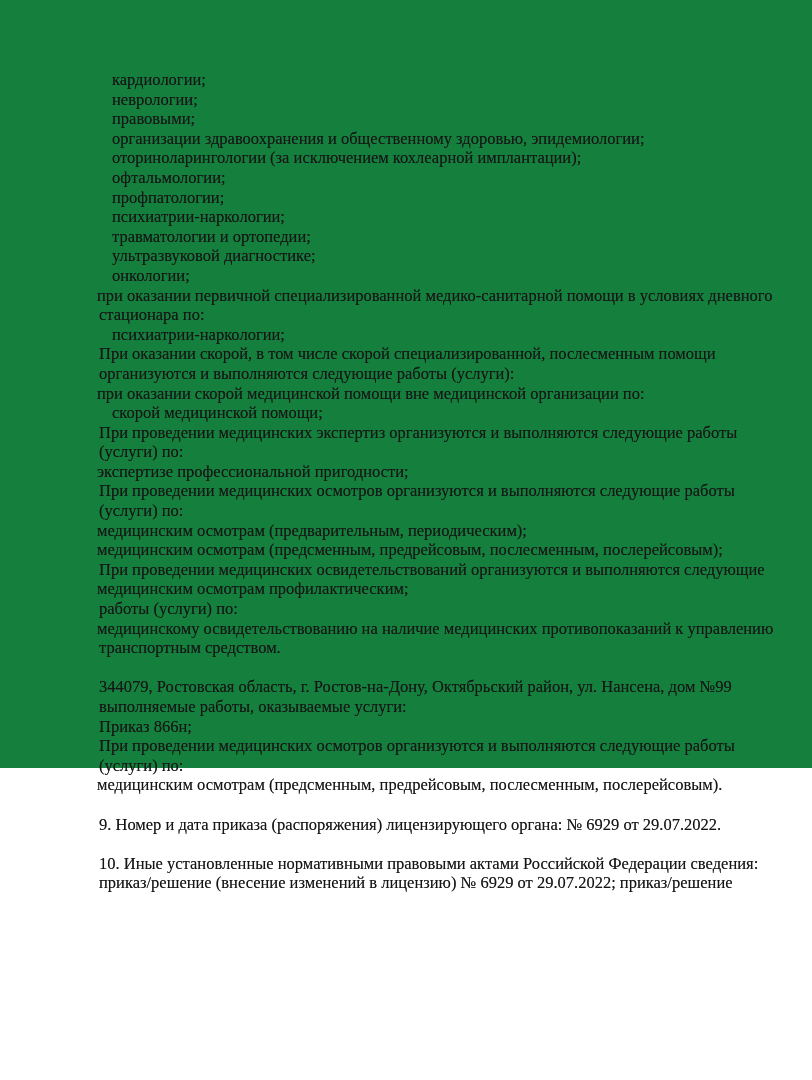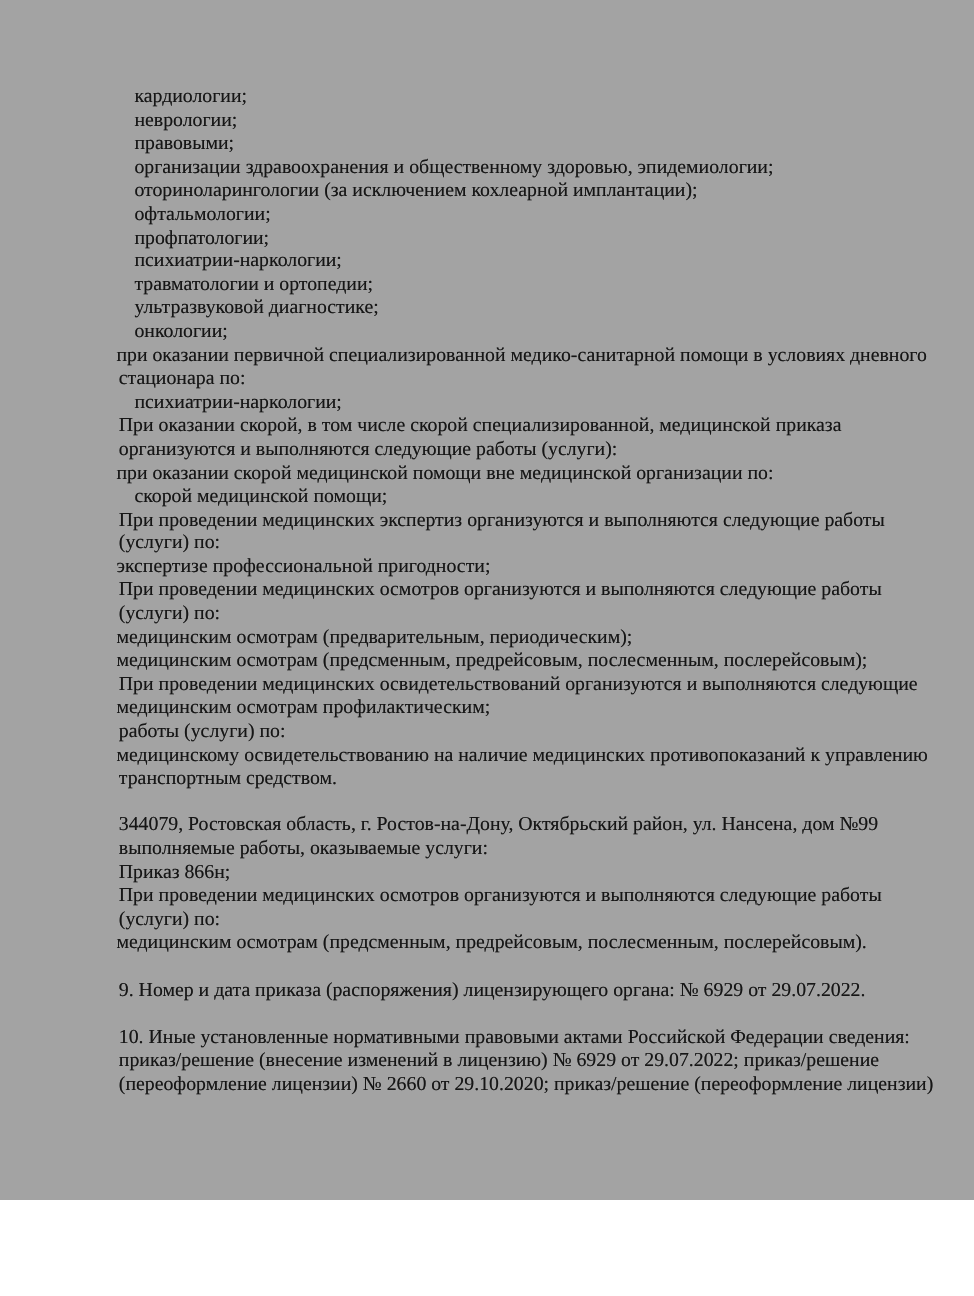--- a/index.html
+++ b/index.html
@@ -8,22 +8,22 @@
   }
   body {
     width: 812px;
     height: 1080px;
     background: #ffffff;
     overflow: hidden;
   }
   .page {
     position: relative;
     width: 812px;
-    height: 1000px;
-    background: #a3a3a3;
+    height: 768px;
+    background: #15803d;
     box-sizing: border-box;
   }
   .doc {
     box-sizing: border-box;
     padding: 70px 28px 0 95px;
     font-family: "Liberation Serif", "DejaVu Serif", serif;
     font-size: 16.5px;
     line-height: 19.6px;
     color: #161616;
     
@@ -51,21 +51,21 @@
       <p class="line i2">оториноларингологии (за исключением кохлеарной имплантации);</p>
       <p class="line i2">офтальмологии;</p>
       <p class="line i2">профпатологии;</p>
       <p class="line i2">психиатрии-наркологии;</p>
       <p class="line i2">травматологии и ортопедии;</p>
       <p class="line i2">ультразвуковой диагностике;</p>
       <p class="line i2">онкологии;</p>
       <p class="line i1">при оказании первичной специализированной медико-санитарной помощи в условиях дневного</p>
       <p class="line i0">стационара по:</p>
       <p class="line i2">психиатрии-наркологии;</p>
-      <p class="line i0">При оказании скорой, в том числе скорой специализированной, медицинской приказа</p>
+      <p class="line i0">При оказании скорой, в том числе скорой специализированной, послесменным помощи</p>
       <p class="line i0">организуются и выполняются следующие работы (услуги):</p>
       <p class="line i1">при оказании скорой медицинской помощи вне медицинской организации по:</p>
       <p class="line i2">скорой медицинской помощи;</p>
       <p class="line i0">При проведении медицинских экспертиз организуются и выполняются следующие работы</p>
       <p class="line i0">(услуги) по:</p>
       <p class="line i1">экспертизе профессиональной пригодности;</p>
       <p class="line i0">При проведении медицинских осмотров организуются и выполняются следующие работы</p>
       <p class="line i0">(услуги) по:</p>
       <p class="line i1">медицинским осмотрам (предварительным, периодическим);</p>
       <p class="line i1">медицинским осмотрам (предсменным, предрейсовым, послесменным, послерейсовым);</p>
@@ -79,15 +79,14 @@
       <p class="line i0">выполняемые работы, оказываемые услуги:</p>
       <p class="line i0">Приказ 866н;</p>
       <p class="line i0">При проведении медицинских осмотров организуются и выполняются следующие работы</p>
       <p class="line i0">(услуги) по:</p>
       <p class="line i1">медицинским осмотрам (предсменным, предрейсовым, послесменным, послерейсовым).</p>
       <p class="line i0"></p>
       <p class="line i0">9. Номер и дата приказа (распоряжения) лицензирующего органа: № 6929 от 29.07.2022.</p>
       <p class="line i0"></p>
       <p class="line i0">10. Иные установленные нормативными правовыми актами Российской Федерации сведения:</p>
       <p class="line i0">приказ/решение (внесение изменений в лицензию) № 6929 от 29.07.2022; приказ/решение</p>
-      <p class="line i0">(переоформление лицензии) № 2660 от 29.10.2020; приказ/решение (переоформление лицензии)</p>
     </div>
 </div>
 
 </body></html>

